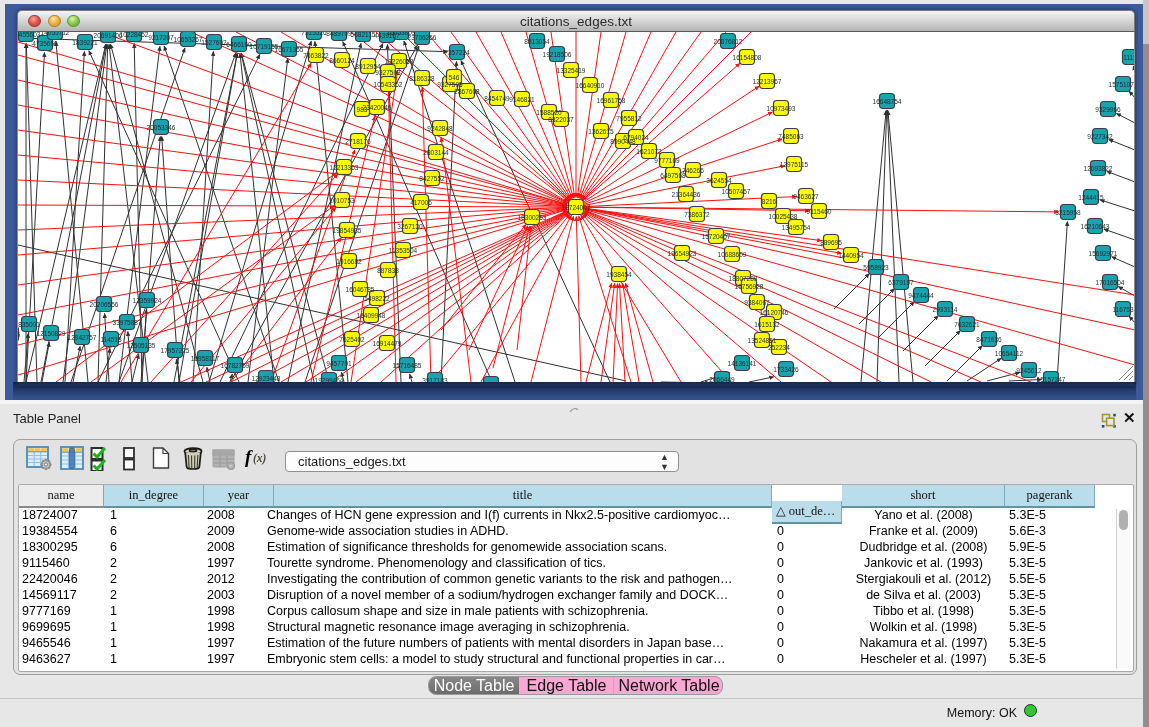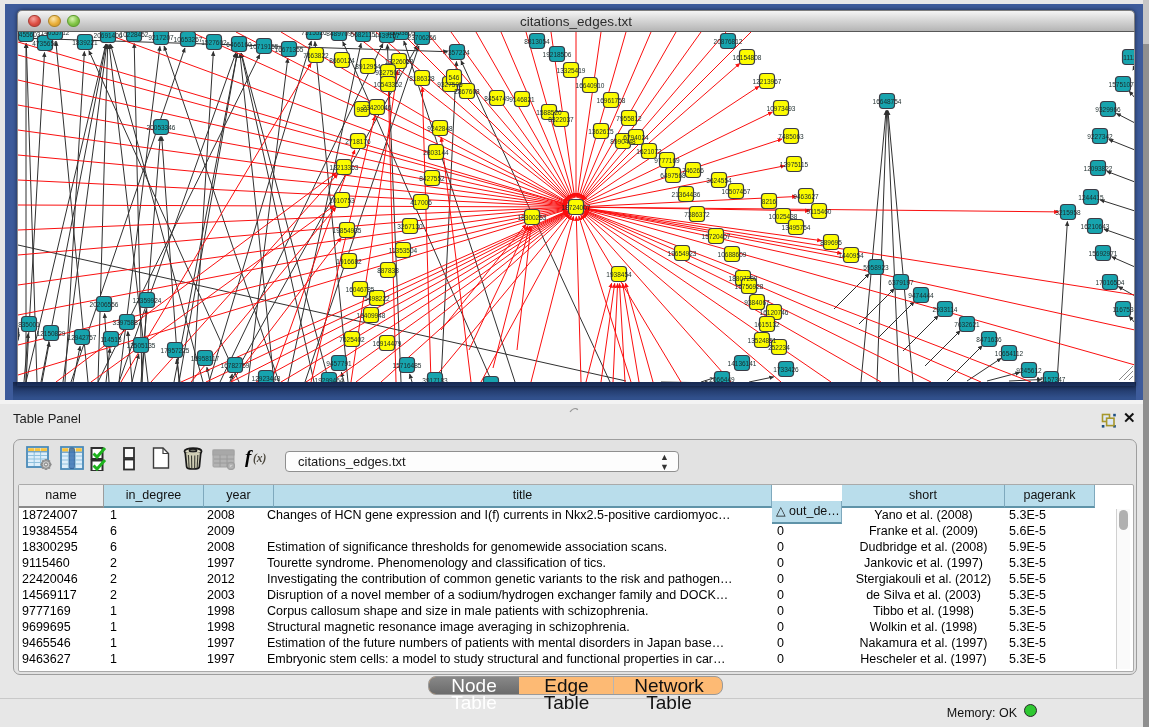--- a/index.html
+++ b/index.html
@@ -26,39 +26,39 @@
 #tp-x { position:absolute; left:1123px; top:6px; font-size:15px; font-weight:bold; color:#111; }
 #panel { position:absolute; left:13px; top:36px; width:1124px; height:236px;
   background:#e2e2e2; border:1px solid #9e9e9e; border-radius:7px; }
 .tbicon { position:absolute; top:8px; }
 #dd { position:absolute; left:271px; top:11px; width:394px; height:21px; background:#fdfdfd;
   border:1px solid #8f8f8f; border-radius:4px; font-size:13px; color:#1a1a1a;
   line-height:19px; padding-left:12px; }
 #dd .arr { position:absolute; right:9px; top:0px; font-size:9px; color:#333; line-height:10px; }
 #tablearea { position:absolute; left:4px; top:44px; width:1116px; height:188px; background:#fff;
   border:1px solid #aaa; border-radius:2px; }
-#thead { position:absolute; left:0; top:0; height:33px; width:1114px; }
+#thead { position:absolute; left:0; top:0; height:33px; width:1114px;font-family:Liberation Serif, serif; }
 .th { position:absolute; top:0; height:23px; background:#b9ddeb; border-right:1px solid #7fa9bd;
   border-bottom:2px solid #5f93a8; font-size:12.5px; color:#111; text-align:center; line-height:21px; }
 #tbody { position:absolute; left:0; top:0; width:1114px; height:186px; }
 .row { position:absolute; left:0; height:16px; width:1114px; font-size:12.5px; color:#000; }
 .row span { position:absolute; top:0; height:16px; line-height:15px; white-space:nowrap; overflow:hidden; }
 .c0 { left:3px;    width:82px; }
 .c1 { left:91px;   width:96px; }
 .c2 { left:188px;  width:67px; }
 .c3 { left:248px;  width:490px; }
 .c4 { left:758px;  width:66px; }
 .c5 { left:823px;  width:163px; text-align:center; }
 .c6 { left:990px;  width:100px; }
 #vscroll { position:absolute; right:3px; top:24px; width:14px; height:160px; background:#fafafa;
   border-left:1px solid #d0d0d0; }
 #vscroll .thumb { position:absolute; left:2px; top:1px; width:9px; height:20px; background:#b0b0b0;
   border-radius:5px; }
 #tabs { position:absolute; left:428px; top:273px; width:295px; height:19px;
-  border:1px solid #9a9a9a; border-radius:8px; background:#fdba74; font-size:19px; }
+  border:1px solid #9a9a9a; border-radius:8px; background:#f9a8d4; font-size:16px; }
 #tabs .seg { position:absolute; top:0; height:17px; line-height:17px; text-align:center; color:#111; }
 #tabs .sel { background:linear-gradient(#888,#6b6b6b); color:#fff; border-radius:7px 0 0 7px; }
 #status { position:absolute; left:0; top:297px; width:1044px; height:27px; font-size:12.5px; color:#111; }
 #status .txt { position:absolute; right:27px; top:6px; }
 #status .dot { position:absolute; right:7px; top:4px; width:13px; height:13px; border-radius:50%;
   background:#2fc832; border:1.5px solid #2a2a2a; }
 #hline { position:absolute; left:0; top:295px; width:1143px; height:1px; background:#c9c9c9; }
 </style></head>
 <body>
 <div id="frame">
@@ -662,40 +662,41 @@
             <span class="c2">2008</span>
             <span class="c3">Changes of HCN gene expression and I(f) currents in Nkx2.5-positive cardiomyoc…</span>
             <span class="c4">49</span>
             <span class="c5">Yano et al. (2008)</span>
             <span class="c6">5.3E-5</span>
           </div>
           <div class="row" style="top:39px">
             <span class="c0">19384554</span>
             <span class="c1">6</span>
             <span class="c2">2009</span>
+            <span class="c3">Genome-wide association studies in ADHD.</span>
             <span class="c4">0</span>
             <span class="c5">Franke et al. (2009)</span>
-            <span class="c6">5.6E-5</span>
+            <span class="c6">5.6E-3</span>
           </div>
           <div class="row" style="top:55px">
             <span class="c0">18300295</span>
             <span class="c1">6</span>
             <span class="c2">2008</span>
             <span class="c3">Estimation of significance thresholds for genomewide association scans.</span>
             <span class="c4">0</span>
             <span class="c5">Dudbridge et al. (2008)</span>
             <span class="c6">5.9E-5</span>
           </div>
           <div class="row" style="top:71px">
             <span class="c0">9115460</span>
             <span class="c1">2</span>
             <span class="c2">1997</span>
             <span class="c3">Tourette syndrome. Phenomenology and classification of tics.</span>
             <span class="c4">0</span>
-            <span class="c5">Jankovic et al. (1997)</span>
+            <span class="c5">Jankovic et al. (1993)</span>
             <span class="c6">5.3E-5</span>
           </div>
           <div class="row" style="top:87px">
             <span class="c0">22420046</span>
             <span class="c1">2</span>
             <span class="c2">2012</span>
             <span class="c3">Investigating the contribution of common genetic variants to the risk and pathogen…</span>
             <span class="c4">0</span>
             <span class="c5">Stergiakouli et al. (2012)</span>
             <span class="c6">5.5E-5</span>

